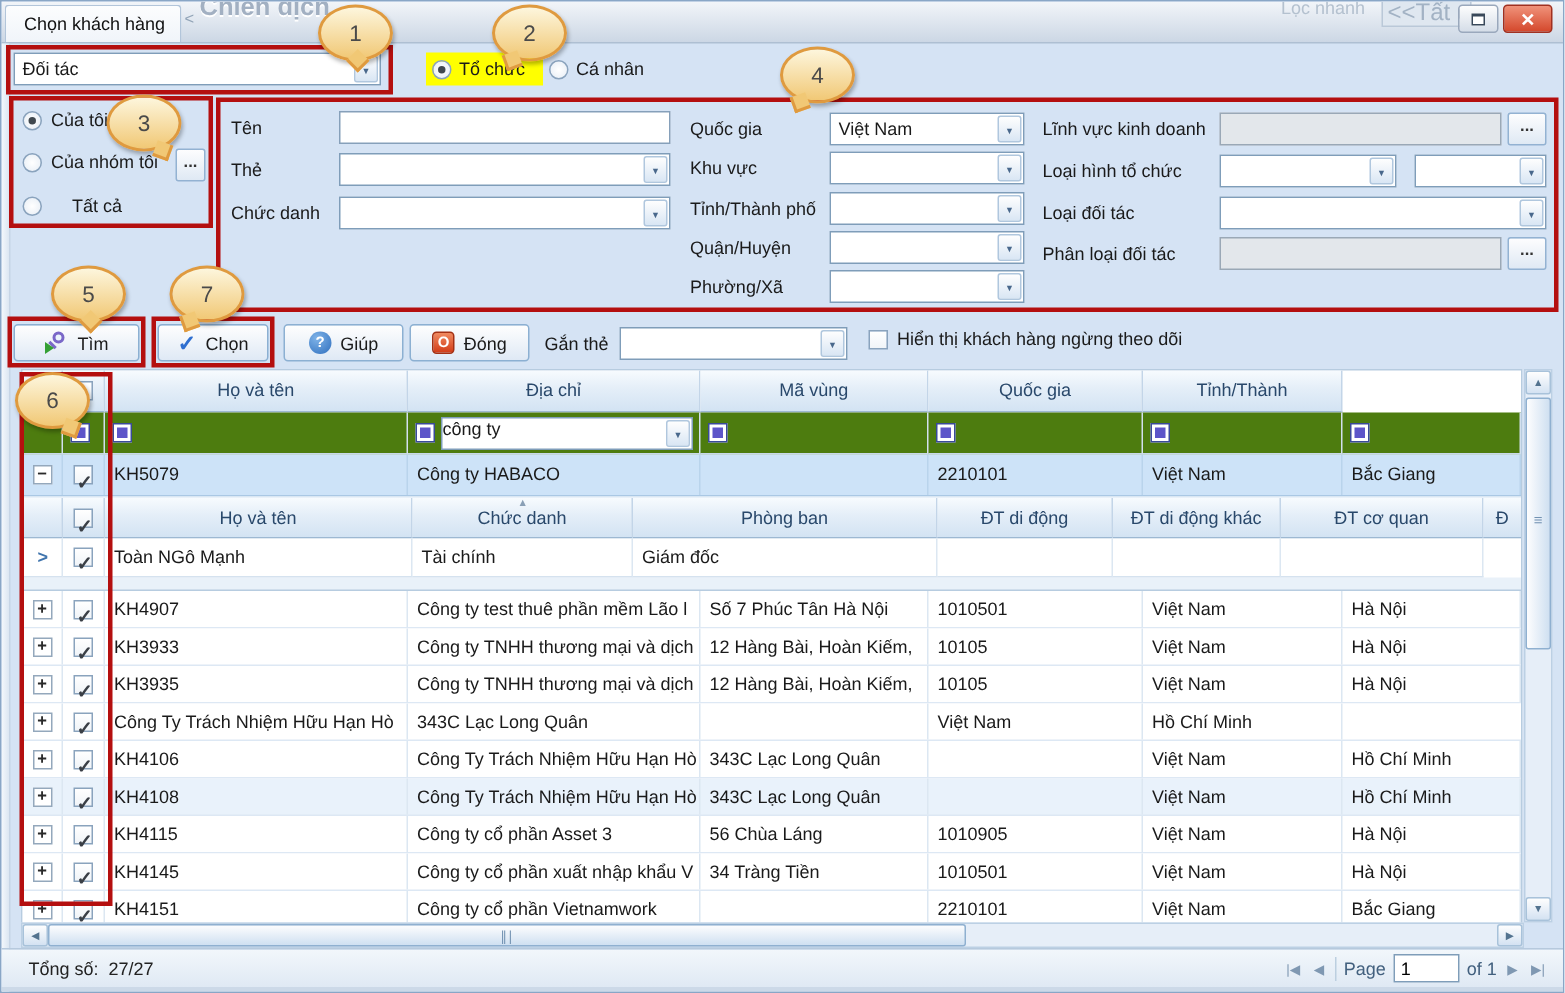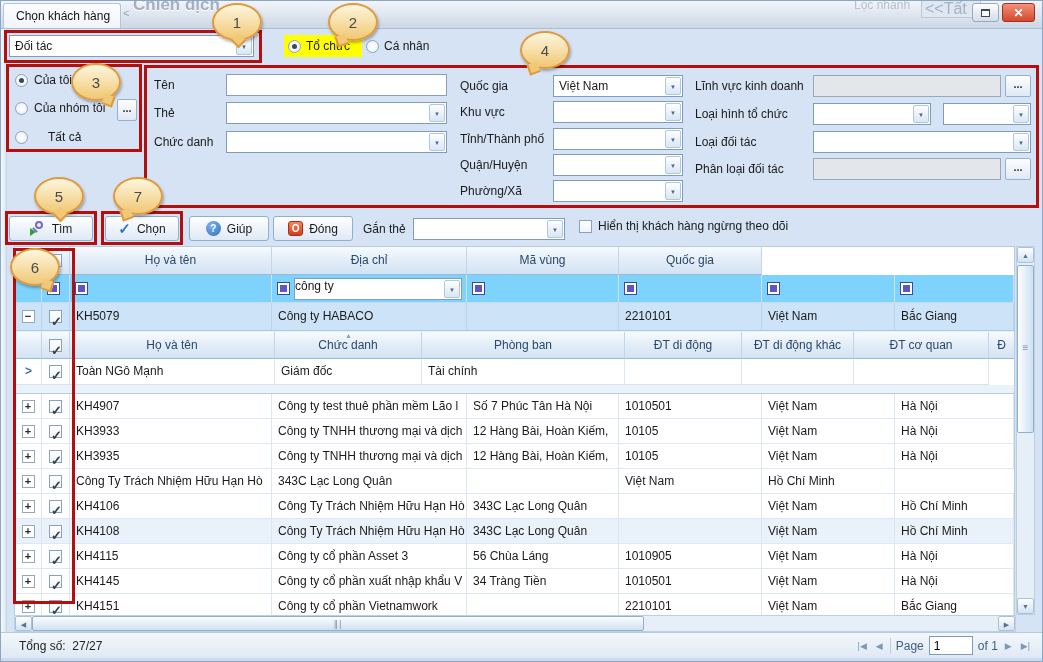--- a/index.html
+++ b/index.html
@@ -51,21 +51,21 @@
 .tb .tail{left:19px}
 .tbl .tail{left:6px;transform:rotate(70deg)}
 .tbr .tail{left:30px;transform:rotate(20deg)}
 .hl-yellow{background:#ffff00}
 
 .grid{position:absolute;left:13px;top:245px;width:1001px;height:370px;background:#fff;border:1px solid #b7cce0;overflow:hidden}
 .mrow{display:grid;grid-template-columns:27px 28px 202px 195px 152px 143px 133px auto}
 .srow{display:grid;grid-template-columns:26px 28px 205px 147px 203px 117px 112px 135px auto}
 .hcell{background:linear-gradient(#f7fbfe,#e4eef8 45%,#d3e3f3);color:#29486b;text-align:center;border-right:1px solid #c3d5e8;border-bottom:1px solid #9db8d2;line-height:27px;overflow:hidden;white-space:nowrap;position:relative}
 .ghead{position:absolute;left:0;top:0;width:100%;height:28px}
-.gfilter{position:absolute;left:0;top:28px;width:100%;height:28px;background:#7dd3fc}
+.gfilter{position:absolute;left:0;top:28px;width:100%;height:28px;background:#4d7c0f}
 .fcell{border-right:1px solid #d3e0ee;border-bottom:1px solid #c8d9ea;display:flex;align-items:center;padding-left:5px;gap:4px}
 .fic{width:13px;height:13px;border:1px solid #3a4a9a;background:#fff;display:inline-block;position:relative;flex:none}
 .fic::before{content:"";position:absolute;left:2px;top:2px;width:7px;height:7px;background:#5d55c9}
 .fcombo{position:relative;background:#fff;border:1px solid #7f9db9;height:22px;flex:1;margin-right:4px}
 .cell{border-right:1px solid #dce7f2;overflow:hidden;white-space:nowrap;line-height:25px;padding-left:6px}
 .rowsel{position:absolute;left:0;top:56px;width:100%;height:28px;background:#cde3f8;border-bottom:1px solid #aac8e4}
 .rowsel .cell{line-height:27px;border-right:1px solid #b9d4ec}
 .exp{width:13px;height:13px;border:1px solid #94a8bc;background:#fff;display:inline-block;text-align:center;line-height:10px;font-size:11px;color:#2a2a2a;font-weight:bold;vertical-align:-2px}
 .exp.plus::before{content:"+"}
 .exp.minus::before{content:"\2212"}
@@ -232,20 +232,21 @@
   <div class="grid">
     <div class="ghead mrow">
       <div class="hcell"></div>
       <div class="hcell ccenter">
           <span class="cb"></span>
         </div>
       <div class="hcell">Họ và tên</div>
       <div class="hcell">Địa chỉ</div>
       <div class="hcell">Mã vùng</div>
       <div class="hcell">Quốc gia</div>
+      <div class="hcell">Tỉnh/Thành</div>
     </div>
     <div class="gfilter mrow">
       <div class="fcell"></div>
       <div class="fcell">
           <span class="fic"></span>
         </div>
       <div class="fcell">
           <span class="fic"></span>
         </div>
       <div class="fcell">
@@ -299,22 +300,22 @@
         <div class="hcell">Đ</div>
       </div>
       <div class="subrow srow">
         <div class="cell ccenter">
             <span class="rowind"></span>
           </div>
         <div class="cell ccenter">
             <span class="cb on"></span>
           </div>
         <div class="cell">Toàn NGô Mạnh</div>
+        <div class="cell">Tài chính</div>
         <div class="cell">Giám đốc</div>
-        <div class="cell">Tài chính</div>
         <div class="cell"></div>
         <div class="cell"></div>
         <div class="cell"></div>
       </div>
     </div>
 
     <div class="rows">
       <div class="grow mrow">
         <div class="cell ccenter">
             <span class="exp plus"></span>

